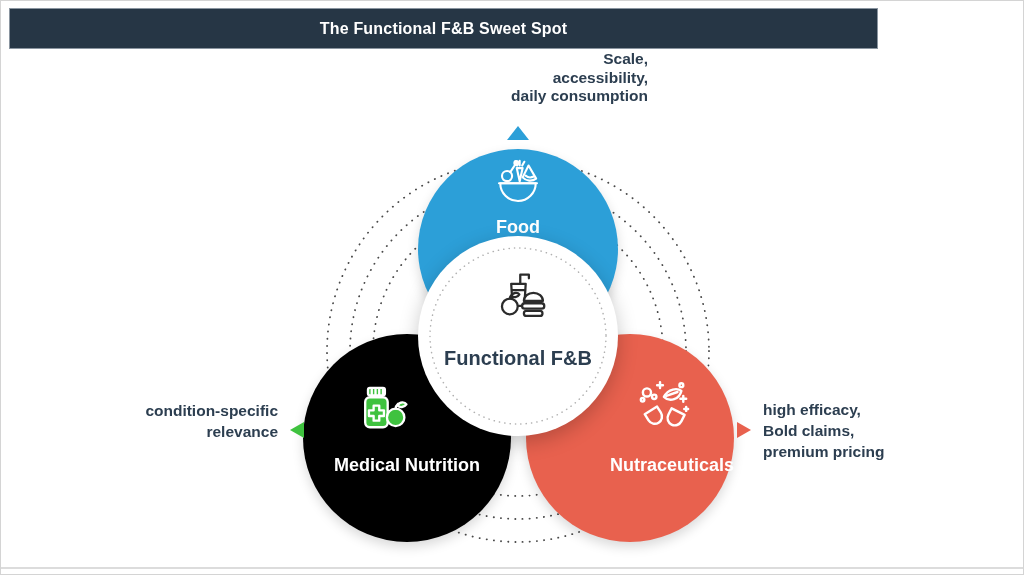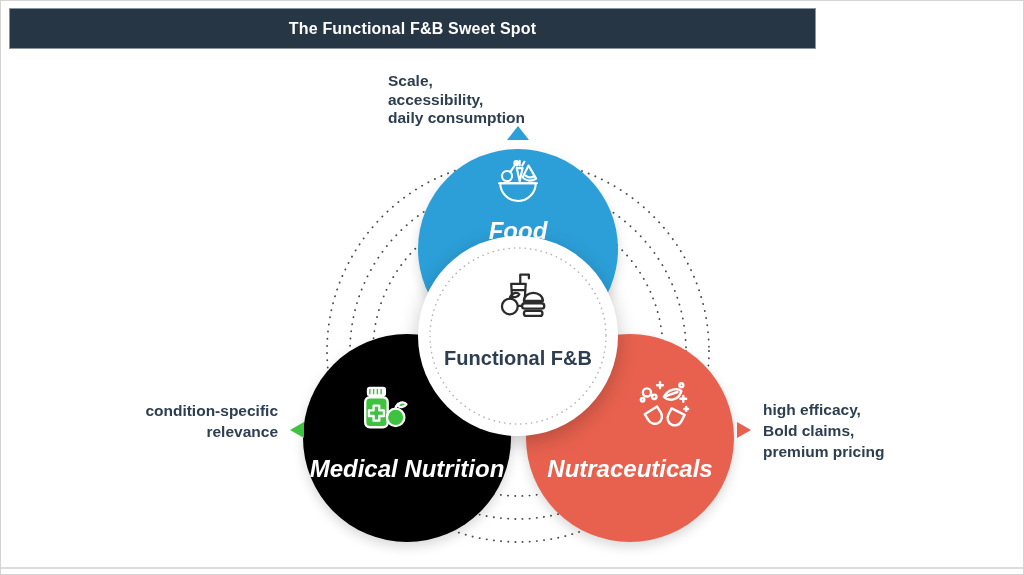--- a/index.html
+++ b/index.html
@@ -1,38 +1,38 @@
 <!DOCTYPE html>
 <html><head>
 <meta charset="utf-8">
 <style>
   html,body{margin:0;padding:0;background:#fff;}
   .page{position:relative;width:1024px;height:575px;background:#fff;border:1px solid #d4d4d4;
         box-sizing:border-box;overflow:hidden;font-family:"Liberation Sans",sans-serif;}
 
   
-  .titlebar{position:absolute;left:8px;top:7px;width:807px;height:41px;background:#263645;
+  .titlebar{position:absolute;left:8px;top:7px;width:869px;height:41px;background:#263645;
             border:1px solid #8a95a0;box-sizing:border-box;display:flex;align-items:center;justify-content:center;}
   .titlebar h1{margin:0;color:#ffffff;font-size:16px;font-weight:bold;letter-spacing:.2px;}
 
   
   .rings{position:absolute;left:0;top:0;z-index:1;}
   .ring{fill:none;stroke:#4a4a4a;stroke-width:1.8;stroke-dasharray:.2 7;stroke-linecap:round;}
 
   
   .circle{position:absolute;border-radius:50%;}
   .c-blue {left:417px;top:148px;width:200px;height:200px;background:#2C9FD8;z-index:2;box-shadow:0 5px 12px rgba(0,0,0,.15);}
   .c-green{left:302px;top:333px;width:208px;height:208px;background:#000000;z-index:3;box-shadow:0 5px 12px rgba(0,0,0,.15);}
   .c-red  {left:525px;top:333px;width:208px;height:208px;background:#E8614E;z-index:3;box-shadow:0 5px 12px rgba(0,0,0,.15);}
   .c-white{left:417px;top:235px;width:200px;height:200px;background:#ffffff;z-index:4;box-shadow:0 6px 20px rgba(0,0,0,.22);}
 
-  .circle-label{position:absolute;width:100%;text-align:center;color:#fff;font-weight:bold;font-size:24px;font-style:italic;}
+  .circle-label{position:absolute;width:100%;text-align:center;color:#fff;font-weight:bold;font-size:18px;}
   .c-blue  .circle-label{top:68px;}
   .c-green .circle-label{top:121px;}
-  .c-red   .circle-label{top:121px;}
+  .c-red   .circle-label{top:121px;text-align:right;}
 
   .center-label{position:absolute;top:110px;width:100%;text-align:center;color:#2C3E50;font-weight:bold;
                 font-size:20px;line-height:24px;}
   .inner-ring{position:absolute;left:0;top:0;}
 
   .icon{position:absolute;}
   .icon svg{display:block;}
   .ic-food   {left:73px;top:6px;}
   .ic-medical{left:50px;top:44px;}
   .ic-caps   {left:104px;top:42px;}
@@ -47,21 +47,21 @@
 
   
   .tri{position:absolute;width:0;height:0;z-index:5;}
   .tri-up   {left:506px;top:125px;border-left:11px solid transparent;border-right:11px solid transparent;border-bottom:14px solid #2C9FD8;}
   .tri-left {left:289px;top:421px;border-top:8px solid transparent;border-bottom:8px solid transparent;border-right:14px solid #3FC23F;}
   .tri-right{left:736px;top:421px;border-top:8px solid transparent;border-bottom:8px solid transparent;border-left:14px solid #E8614E;}
 
   
   .anno{position:absolute;color:#2C3E50;font-weight:bold;font-size:15.5px;z-index:5;}
   .anno span{display:block;}
-  .anno-top  {left:387px;top:71px;width:260px;text-align:left;line-height:18.5px;}
+  .anno-top  {left:387px;top:49px;width:260px;text-align:right;line-height:18.5px;}
   .anno-left {left:92px;top:399px;width:185px;text-align:right;line-height:21px;}
   .anno-right{left:762px;top:398px;width:185px;text-align:left;line-height:21px;}
 
   .bottom-rule{position:absolute;left:0;top:566px;width:1024px;height:2px;background:#dcdcdc;}
 </style>
 </head>
 <body>
 
 <div class="page">
 

